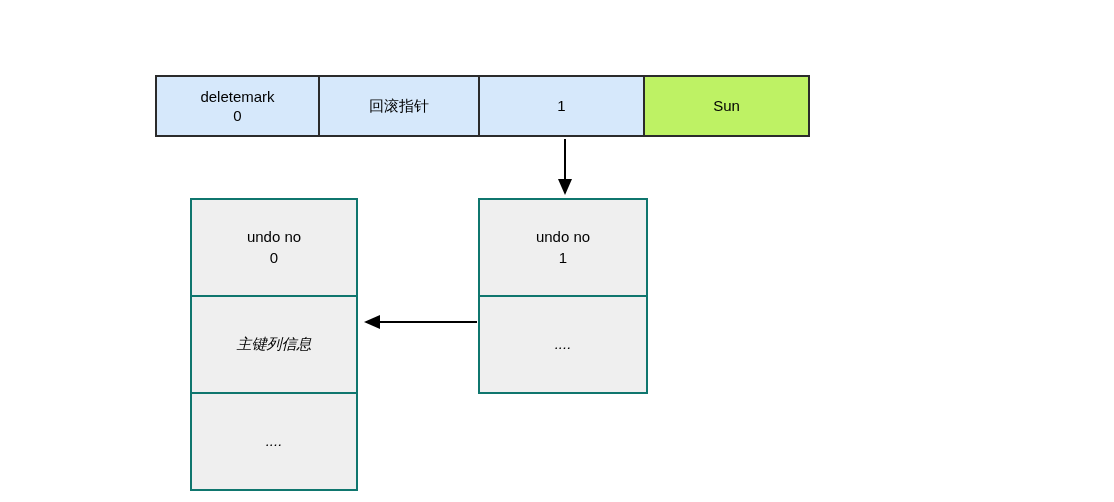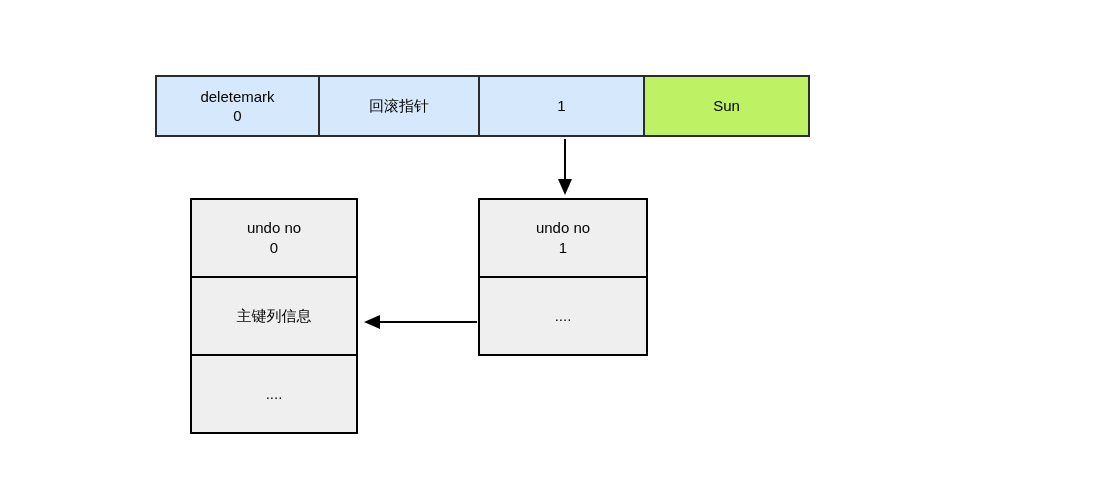--- a/index.html
+++ b/index.html
@@ -45,32 +45,32 @@
   .w5 { width: 167px; }
   
   .undo-box {
     position: absolute;
     width: 170px;
   }
   .undo-box.left  { left: 190px; top: 198px; width: 168px; }
   .undo-box.right { left: 478px; top: 198px; width: 170px; }
   .undo-row {
     box-sizing: border-box;
-    height: 80px;
-    border: 2px solid #000000;
+    height: 99px;
+    border: 2px solid #0f766e;
     background: #efefef;
     display: flex;
     flex-direction: column;
     align-items: center;
     justify-content: center;
     font-size: 15px;
     line-height: 1.35;
     text-align: center;
   }
-  .undo-row + .undo-row { margin-top: -2px; }
+  .undo-row + .undo-row { margin-top: -2px; font-style: italic; }
   
   .arrows {
     position: absolute;
     left: 0; top: 0;
     width: 1114px;
     height: 502px;
     pointer-events: none;
   }
 </style>
 </head>

